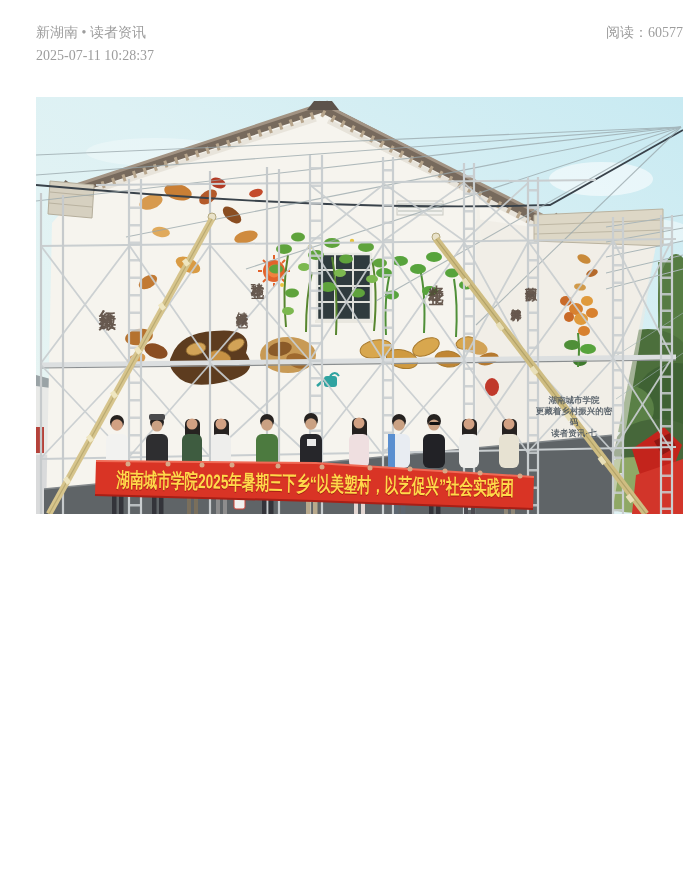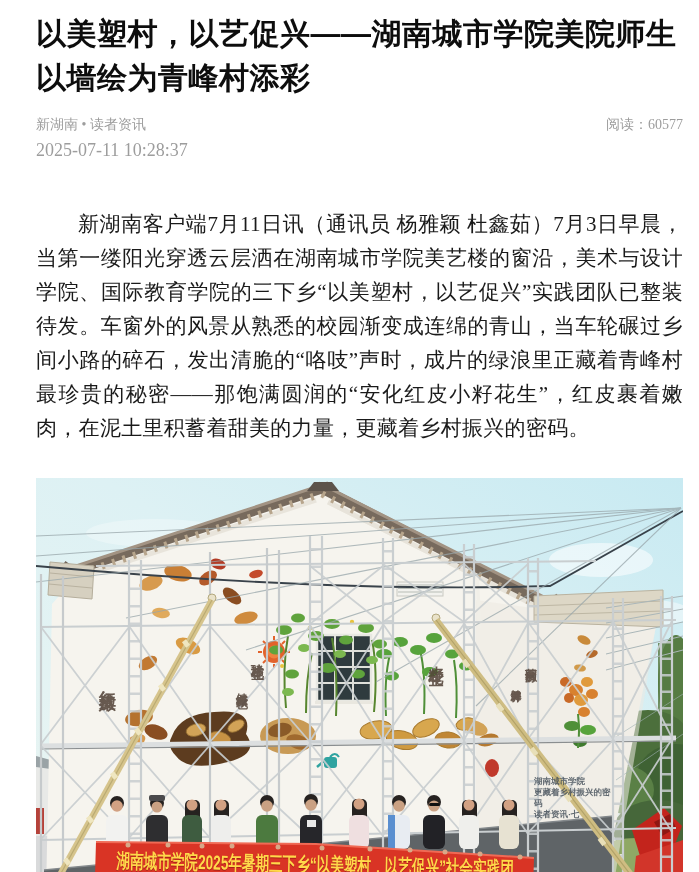--- a/index.html
+++ b/index.html
@@ -5,56 +5,54 @@
   html,body{margin:0;padding:0;background:#ffffff;}
   body{width:699px;height:872px;overflow:hidden;font-family:"Liberation Serif",serif;}
   .page{padding:8px 16px 0 36px;width:647px;}
   h1.title{
     font-family:"Liberation Sans",sans-serif;
     font-size:30px;line-height:44px;font-weight:700;color:#0d0d0d;
     margin:4px 0 0 0;letter-spacing:0.5px;
   }
   .meta-row{display:flex;justify-content:space-between;align-items:center;
     margin-top:16px;font-size:14px;color:#9d9d9d;}
-  .meta-date{margin-top:6px;font-size:18px;color:#9d9d9d;}
+  .meta-date{margin-top:6px;font-size:14px;color:#9d9d9d;}
   p.body-text{
     margin:46px 0 0 0;font-size:21px;line-height:34px;color:#1a1a1a;
     text-align:justify;text-indent:2em;letter-spacing:0.3px;
   }
   figure.photo{
     margin:33px 0 0 0;position:relative;width:647px;height:417px;overflow:hidden;
     background:#e8f4f3;
   }
   figure.photo svg{position:absolute;left:0;top:0;}
   .overlay{position:absolute;pointer-events:none;}
   .vtext{writing-mode:vertical-rl;text-orientation:upright;color:#54443a;
     font-family:"Liberation Serif",serif;font-weight:700;opacity:.88;}
   .banner-label{
     left:62px;top:365px;width:640px;height:34px;line-height:34px;text-align:center;
     transform-origin:left top;transform:rotate(1.2deg) scaleX(0.68);
     font-family:"Liberation Sans",sans-serif;font-weight:700;font-size:20px;
     color:#ffd94a;white-space:nowrap;text-shadow:0 1px 0 #a81f16;
   }
   .signature{left:498px;top:298px;width:80px;font-size:8.5px;line-height:11px;
-    color:#47525c;font-weight:700;opacity:.85;}
+    color:#47525c;font-weight:700;opacity:.85;text-align:center;}
 </style>
 </head>
 <body>
 
 <div class="page">
 
-  <h1 class="title">以美塑村，以艺促兴——湖南城市学院美院师生以墙绘为青峰村添彩</h1>
 
   <div class="meta-row">
     <span>新湖南 • 读者资讯</span>
     <span>阅读：60577</span>
   </div>
   <div class="meta-date">2025-07-11 10:28:37</div>
 
-  <p class="body-text">新湖南客户端7月11日讯（通讯员 杨雅颖 杜鑫茹）7月3日早晨，当第一缕阳光穿透云层洒在湖南城市学院美艺楼的窗沿，美术与设计学院、国际教育学院的三下乡“以美塑村，以艺促兴”实践团队已整装待发。车窗外的风景从熟悉的校园渐变成连绵的青山，当车轮碾过乡间小路的碎石，发出清脆的“咯吱”声时，成片的绿浪里正藏着青峰村最珍贵的秘密——那饱满圆润的“安化红皮小籽花生”，红皮裹着嫩肉，在泥土里积蓄着甜美的力量，更藏着乡村振兴的密码。</p>
 
   <figure class="photo">
     <svg width="647" height="417" viewBox="0 0 647 417">
       <defs>
         <linearGradient id="sky" x1="0" y1="1" x2="1" y2="0">
           <stop offset="0" stop-color="#eaf5f2"></stop>
           <stop offset="0.55" stop-color="#ddf1f4"></stop>
           <stop offset="1" stop-color="#c8eaf2"></stop>
         </linearGradient>
       </defs>

